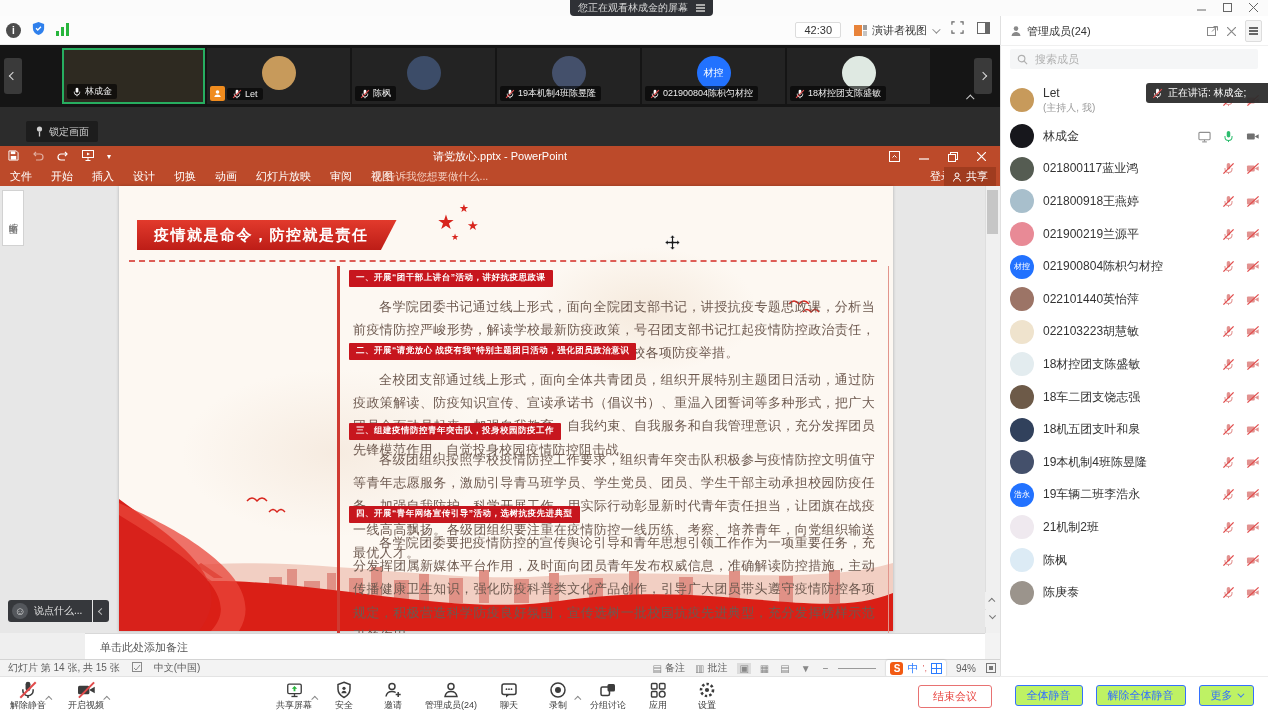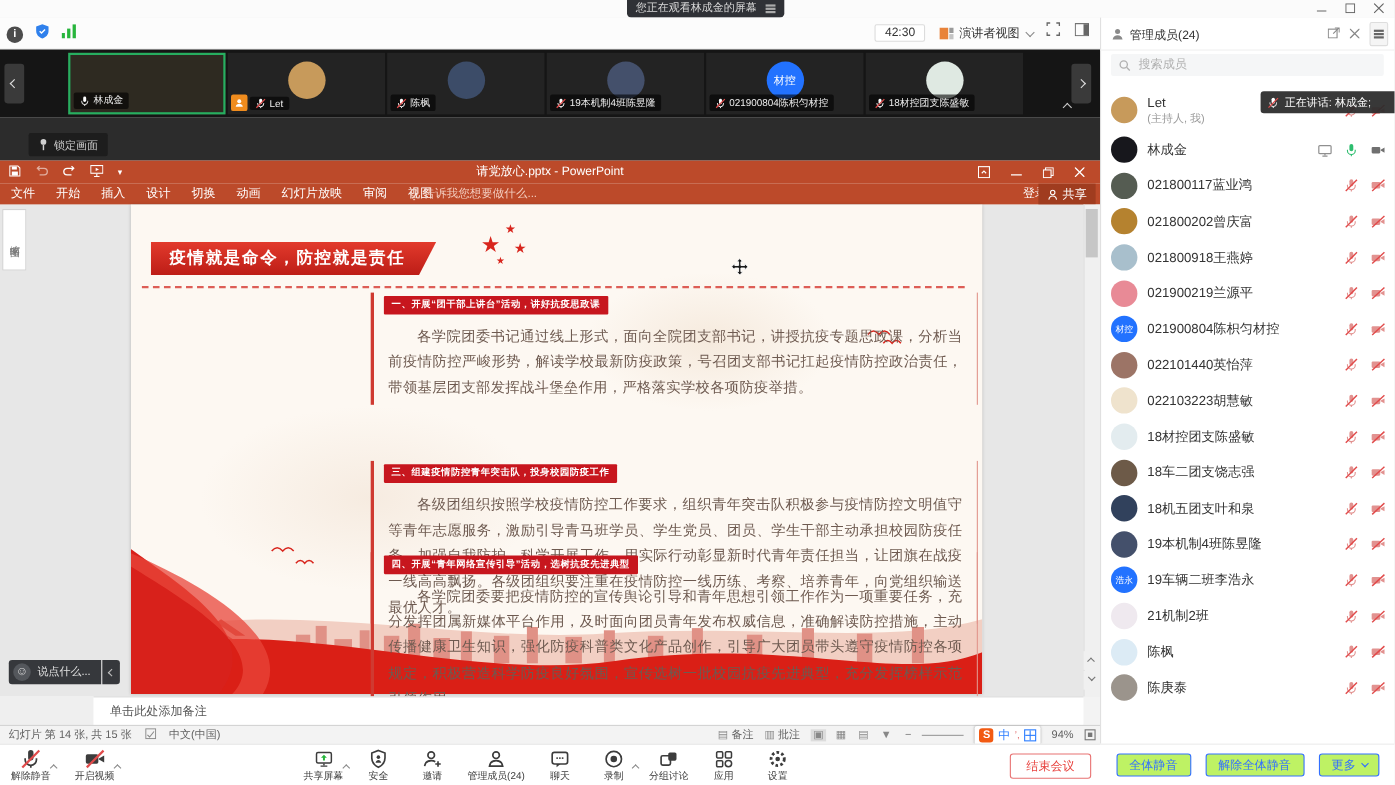--- a/index.html
+++ b/index.html
@@ -518,20 +518,24 @@
     </svg>
   </div>
 
   <div class="sections">
 
       <section class="sec s1">
         <h3 class="sec-h">一、开展“团干部上讲台”活动，讲好抗疫思政课</h3>
         <p class="sec-b">各学院团委书记通过线上形式，面向全院团支部书记，讲授抗疫专题思政课，分析当前疫情防控严峻形势，解读学校最新防疫政策，号召团支部书记扛起疫情防控政治责任，带领基层团支部发挥战斗堡垒作用，严格落实学校各项防疫举措。</p>
       </section>
 
+      <section class="sec s2">
+        <h3 class="sec-h">二、开展“请党放心 战疫有我”特别主题团日活动，强化团员政治意识</h3>
+        <p class="sec-b">全校团支部通过线上形式，面向全体共青团员，组织开展特别主题团日活动，通过防疫政策解读、防疫知识宣传、宣读承诺书（倡议书）、重温入团誓词等多种形式，把广大团员全面动员起来，加强自我教育、自我约束、自我服务和自我管理意识，充分发挥团员先锋模范作用，自觉投身校园疫情防控阻击战。</p>
+      </section>
 
       <section class="sec s3">
         <h3 class="sec-h">三、组建疫情防控青年突击队，投身校园防疫工作</h3>
         <p class="sec-b">各级团组织按照学校疫情防控工作要求，组织青年突击队积极参与疫情防控文明值守等青年志愿服务，激励引导青马班学员、学生党员、团员、学生干部主动承担校园防疫任务，加强自我防护，科学开展工作，用实际行动彰显新时代青年责任担当，让团旗在战疫一线高高飘扬。各级团组织要注重在疫情防控一线历练、考察、培养青年，向党组织输送最优人才。</p>
       </section>
 
       <section class="sec s4">
         <h3 class="sec-h">四、开展“青年网络宣传引导”活动，选树抗疫先进典型</h3>
         <p class="sec-b">各学院团委要把疫情防控的宣传舆论引导和青年思想引领工作作为一项重要任务，充分发挥团属新媒体平台作用，及时面向团员青年发布权威信息，准确解读防控措施，主动传播健康卫生知识，强化防疫科普类文化产品创作，引导广大团员带头遵守疫情防控各项规定，积极营造科学防疫良好氛围，宣传选树一批校园抗疫先进典型，充分发挥榜样示范引领作用。</p>
       </section>
@@ -836,45 +840,20 @@
         </span>
         <span class="m-ic cam stat muted">
           <svg width="14" height="13" viewBox="0 0 15 14">
             <rect x="1" y="3.8" width="8.4" height="6.4" rx="1.1" fill="currentColor"></rect>
             <path d="M9.8 6.6 13.6 4.5v5L9.8 7.4z" fill="currentColor"></path>
             <line class="slash" x1="1.5" y1="12.5" x2="13.5" y2="1.5" stroke="#e14b4b" stroke-width="1.4"></line>
           </svg>
         </span>
       </div>
 
-      <div class="member">
-        <span class="avatar" style="background: rgb(181, 130, 47);">
-          <b></b>
-        </span>
-        <div class="m-text">
-          <div class="m-name">021800202曾庆富</div>
-
-        </div>
-
-        <span class="m-ic mic stat muted">
-          <svg width="13" height="13" viewBox="0 0 14 14">
-            <rect x="5.1" y="1" width="3.8" height="7" rx="1.9" fill="currentColor"></rect>
-            <path d="M3.2 6.5v1a3.8 3.8 0 0 0 7.6 0v-1" fill="none" stroke="currentColor" stroke-width="1.1"></path>
-            <line x1="7" y1="11.3" x2="7" y2="13" stroke="currentColor" stroke-width="1.1"></line>
-            <line class="slash" x1="1.5" y1="12.5" x2="12.5" y2="1.5" stroke="#e14b4b" stroke-width="1.4"></line>
-          </svg>
-        </span>
-        <span class="m-ic cam stat muted">
-          <svg width="14" height="13" viewBox="0 0 15 14">
-            <rect x="1" y="3.8" width="8.4" height="6.4" rx="1.1" fill="currentColor"></rect>
-            <path d="M9.8 6.6 13.6 4.5v5L9.8 7.4z" fill="currentColor"></path>
-            <line class="slash" x1="1.5" y1="12.5" x2="13.5" y2="1.5" stroke="#e14b4b" stroke-width="1.4"></line>
-          </svg>
-        </span>
-      </div>
 
       <div class="member">
         <span class="avatar" style="background: rgb(168, 191, 204);">
           <b></b>
         </span>
         <div class="m-text">
           <div class="m-name">021800918王燕婷</div>
 
         </div>
 

